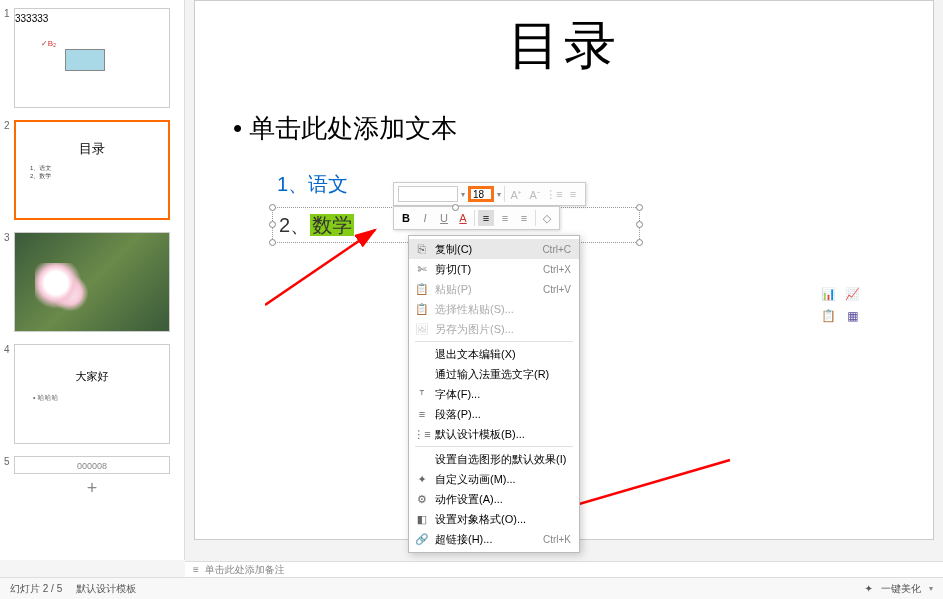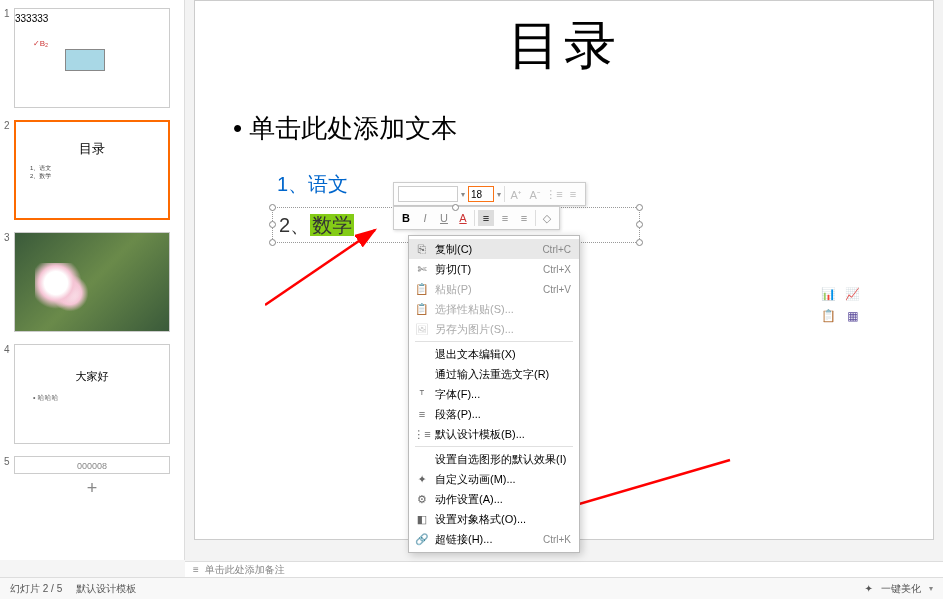--- a/index.html
+++ b/index.html
@@ -4,21 +4,21 @@
 <style>
 *{box-sizing:border-box;margin:0;padding:0;font-family:"Microsoft YaHei",sans-serif}
 body{background:#f5f5f5;width:943px;height:599px;overflow:hidden;position:relative}
 .thumbnail-panel{position:absolute;left:0;top:0;width:185px;height:560px;background:#fff;border-right:1px solid #ddd;overflow-y:auto}
 .thumb-wrap{position:relative;padding:8px 8px 4px 14px}
 .thumb-num{position:absolute;left:4px;top:8px;font-size:10px;color:#666}
 .thumb{width:156px;height:100px;background:#fff;border:1px solid #ccc;position:relative;font-size:9px}
 .thumb.selected{border:2px solid #fd6a00}
 .thumb1-title{font-size:10px;padding-top:4px}
 .thumb1-rect{position:absolute;left:50px;top:40px;width:40px;height:22px;background:#a9d8e6;border:1px solid #888}
-.thumb1-b2{position:absolute;left:18px;top:30px;font-size:8px;color:#c33}
+.thumb1-b2{position:absolute;left:26px;top:30px;font-size:8px;color:#c33}
 .thumb2-title{text-align:center;font-size:13px;padding-top:18px}
 .thumb2-items{position:absolute;left:14px;top:42px;font-size:6px;color:#444;line-height:1.4}
 .thumb3{background:#2a3a2a;overflow:hidden}
 .thumb3-img{width:100%;height:100%;background:linear-gradient(135deg,#3a5a3a 0%,#6a8a4a 50%,#3a5a3a 100%);position:relative}
 .thumb3-flower{position:absolute;left:20px;top:30px;width:70px;height:50px;background:radial-gradient(circle at 30% 40%,#fff 0%,#fff 20%,#f5c5d5 30%,transparent 45%),radial-gradient(circle at 50% 60%,#fff 0%,#f5c5d5 25%,transparent 40%)}
 .thumb4-title{text-align:center;font-size:11px;padding-top:24px}
 .thumb4-sub{position:absolute;left:18px;top:48px;font-size:7px;color:#666}
 .thumb5-title{text-align:center;font-size:9px;padding-top:4px;color:#888}
 .add-slide{width:156px;height:24px;margin:4px 0 0 14px;text-align:center;font-size:18px;color:#888;cursor:pointer}
 .notes-bar{position:absolute;left:185px;bottom:22px;right:0;height:16px;background:#fff;border-top:1px solid #ddd;font-size:10px;color:#888;padding:1px 8px;display:flex;align-items:center;gap:6px}
@@ -33,21 +33,21 @@
 .link1{position:absolute;left:82px;top:170px;font-size:20px;color:#0066cc;}
 .textbox{position:absolute;left:77px;top:206px;width:368px;height:36px;border:1px dotted #999}
 .textbox-h{position:absolute;width:7px;height:7px;background:#fff;border:1px solid #888;border-radius:50%}
 .h-tl{left:-4px;top:-4px}.h-tm{left:50%;top:-4px;margin-left:-4px}.h-tr{right:-4px;top:-4px}
 .h-ml{left:-4px;top:50%;margin-top:-4px}.h-mr{right:-4px;top:50%;margin-top:-4px}
 .h-bl{left:-4px;bottom:-4px}.h-bm{left:50%;bottom:-4px;margin-left:-4px}.h-br{right:-4px;bottom:-4px}
 .textbox-text{position:absolute;left:6px;top:4px;font-size:20px;color:#333}
 .textbox-sel{background:#84cc16;padding:0 2px}
 .mini-toolbar{position:absolute;left:120px;top:-26px;background:#fdfdfd;border:1px solid #ccc;display:flex;height:24px;align-items:center;padding:0 4px;gap:3px;font-size:11px;box-shadow:1px 1px 3px rgba(0,0,0,.15)}
 .mini-font{width:60px;height:16px;border:1px solid #ccc;font-size:10px;padding:0 2px}
-.mini-size{width:26px;height:16px;border:1px solid #f97316;font-size:10px;padding:0 2px}
+.mini-size{width:26px;height:16px;border:3px solid #f97316;font-size:10px;padding:0 2px}
 .mini-btn{width:16px;height:16px;display:flex;align-items:center;justify-content:center;font-size:11px;cursor:pointer}
 .mini-sep{width:1px;height:16px;background:#ddd}
 .context-menu{position:absolute;left:408px;top:235px;width:172px;background:#fff;border:1px solid #bbb;box-shadow:2px 2px 8px rgba(0,0,0,.2);font-size:11px;padding:3px 0;z-index:10}
 .ctx-item{display:flex;align-items:center;height:20px;padding:0 8px 0 26px;position:relative;cursor:pointer}
 .ctx-item:hover,.ctx-item.hovered{background:#e8e8e8}
 .ctx-item.disabled{color:#aaa;cursor:default}
 .ctx-icon{position:absolute;left:6px;width:14px;height:14px;display:flex;align-items:center;justify-content:center;font-size:11px;color:#666}
 .ctx-item.disabled .ctx-icon{color:#ccc}
 .ctx-shortcut{margin-left:auto;color:#888;font-size:10px}
 .ctx-sep{height:1px;background:#e0e0e0;margin:2px 6px}

